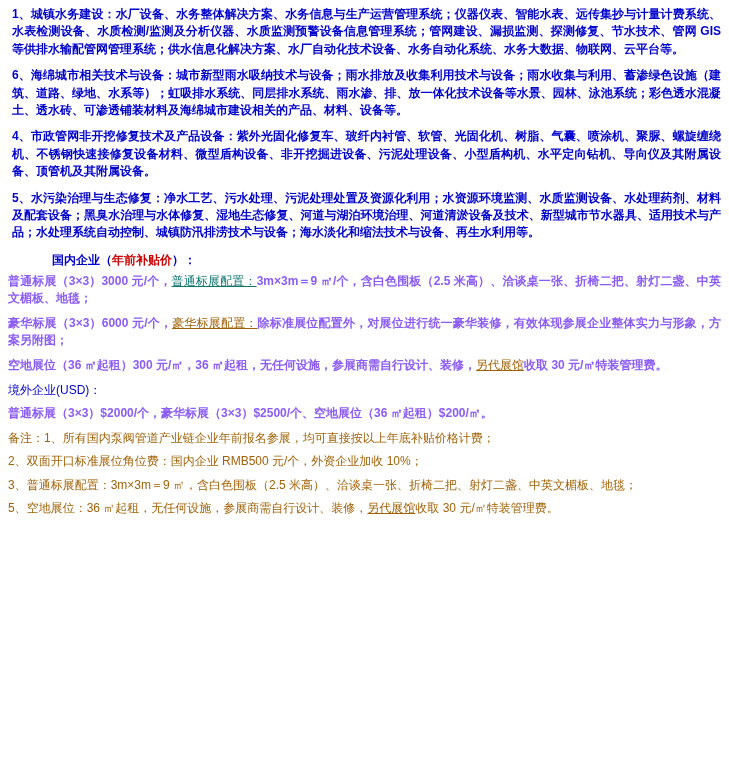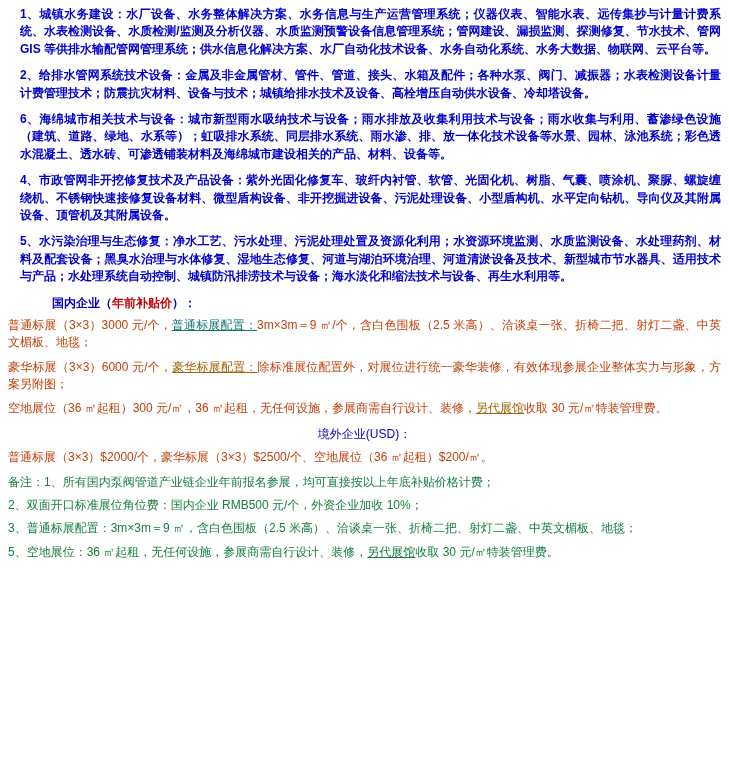--- a/index.html
+++ b/index.html
@@ -14,29 +14,30 @@
     font-size: 12px;
     line-height: 1.45;
     color: #000000;
   }
   .page {
     width: 729px;
     box-sizing: border-box;
     padding: 6px 8px 10px 8px;
   }
   .sec {
-    margin: 0 0 9px 12px;
+    margin: 0 0 9px 4px;
   }
   .sec p {
     margin: 0;
     text-align: justify;
     text-justify: inter-ideograph;
   }
   .blue {
-    color: #c2410c;
+    color: #8b5cf6;
+    font-weight: bold;
   }
   .head-blue {
     color: #0000cc;
     font-weight: bold;
   }
   .red {
     color: #cc0000;
   }
   .exh-title {
     margin: 10px 0 4px 0;
@@ -58,42 +59,38 @@
   .label-green {
     color: #0f766e;
     text-decoration: underline;
   }
   .label-blue {
     color: #a16207;
     text-decoration: underline;
   }
   .note {
     margin: 0 0 6px 0;
-    color: #15803d;
+    color: #a16207;
     text-align: justify;
     text-justify: inter-ideograph;
   }
   .sub-label {
     color: #0000cc;
     margin: 8px 0 6px 0;
-    text-align: center;
   }
 </style>
 </head>
 <body>
 
 <div class="page">
 
   <div class="sec">
     <p class="head-blue">1、城镇水务建设：水厂设备、水务整体解决方案、水务信息与生产运营管理系统；仪器仪表、智能水表、远传集抄与计量计费系统、水表检测设备、水质检测/监测及分析仪器、水质监测预警设备信息管理系统；管网建设、漏损监测、探测修复、节水技术、管网 GIS 等供排水输配管网管理系统；供水信息化解决方案、水厂自动化技术设备、水务自动化系统、水务大数据、物联网、云平台等。</p>
   </div>
 
-  <div class="sec">
-    <p class="head-blue">2、给排水管网系统技术设备：金属及非金属管材、管件、管道、接头、水箱及配件；各种水泵、阀门、减振器；水表检测设备计量计费管理技术；防震抗灾材料、设备与技术；城镇给排水技术及设备、高栓增压自动供水设备、冷却塔设备。</p>
-  </div>
 
   <div class="sec">
     <p class="head-blue">6、海绵城市相关技术与设备：城市新型雨水吸纳技术与设备；雨水排放及收集利用技术与设备；雨水收集与利用、蓄渗绿色设施（建筑、道路、绿地、水系等）；虹吸排水系统、同层排水系统、雨水渗、排、放一体化技术设备等水景、园林、泳池系统；彩色透水混凝土、透水砖、可渗透铺装材料及海绵城市建设相关的产品、材料、设备等。</p>
   </div>
 
   <div class="sec">
     <p class="head-blue">4、市政管网非开挖修复技术及产品设备：紫外光固化修复车、玻纤内衬管、软管、光固化机、树脂、气囊、喷涂机、聚脲、螺旋缠绕机、不锈钢快速接修复设备材料、微型盾构设备、非开挖掘进设备、污泥处理设备、小型盾构机、水平定向钻机、导向仪及其附属设备、顶管机及其附属设备。</p>
   </div>
 
   <div class="sec">

